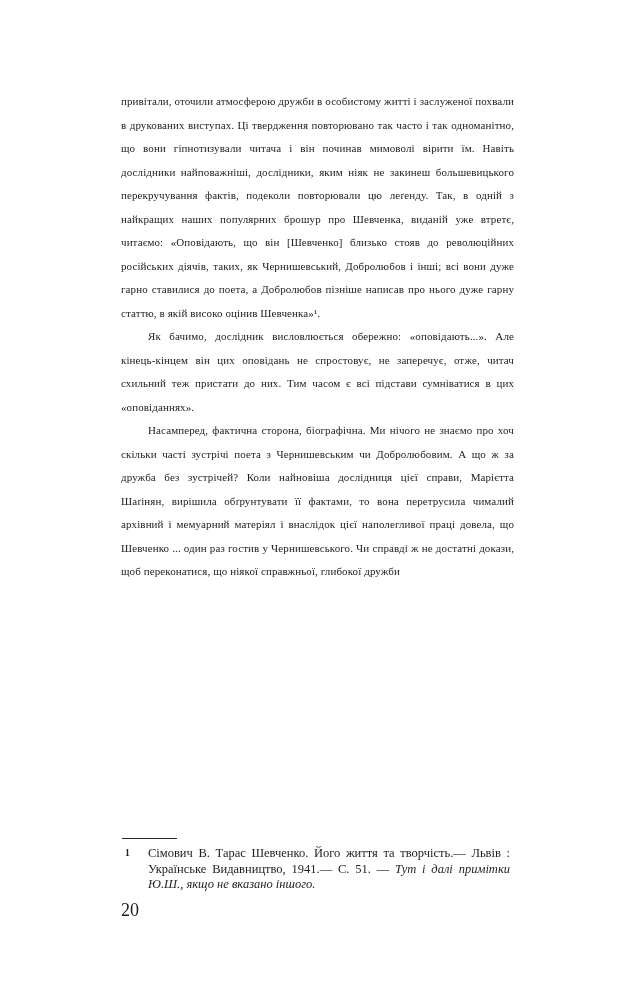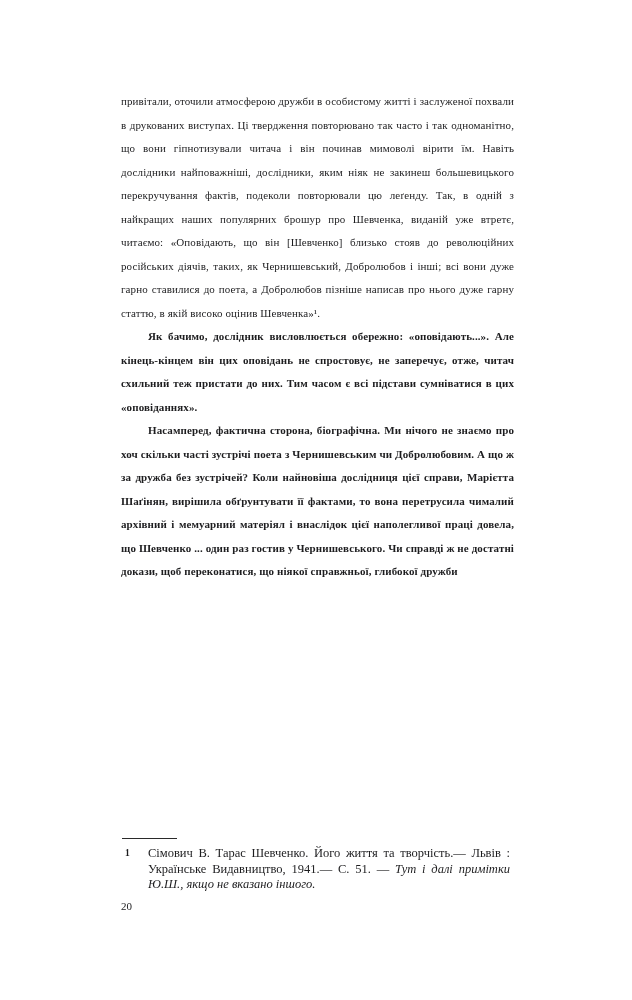--- a/index.html
+++ b/index.html
@@ -20,21 +20,21 @@
     position: absolute;
     left: 121px;
     top: 90px;
     width: 393px;
     font-size: 11px;
     line-height: 23.5px;
     text-align: justify;
     letter-spacing: 0.1px;
   }
   .para { margin: 0; }
-  .para.indent { text-indent: 27px; font-weight: bold; }
+  .para.indent { text-indent: 27px; }
   .footnote-rule {
     position: absolute;
     left: 122px;
     top: 838px;
     width: 55px;
     height: 1px;
     background: #2a2a2a;
   }
   .footnote {
     position: absolute;
@@ -52,21 +52,21 @@
     font-size: 9.5px;
     font-weight: 700;
     padding-left: 3px;
   }
   .fn-text { flex: 1; }
   .fn-text em { font-style: italic; }
   .page-number {
     position: absolute;
     left: 121px;
     top: 900px;
-    font-size: 11px;
+    font-size: 18px;
     color: #1d1d1f;
   }
 </style>
 </head>
 <body>
 
 <div class="page">
 
   <div class="text-block">
     <p class="para no-indent">привітали, оточили атмосферою дружби в особистому житті і заслуженої похвали в друкованих виступах. Ці твердження повторювано так часто і так одноманітно, що вони гіпнотизували читача і він починав мимоволі вірити їм. Навіть дослідники найповажніші, дослідники, яким ніяк не закинеш большевицького перекручування фактів, подеколи повторювали цю леґенду. Так, в одній з найкращих наших популярних брошур про Шевченка, виданій уже втретє, читаємо: «Оповідають, що він [Шевченко] близько стояв до революційних російських діячів, таких, як Чернишевський, Добролюбов і інші; всі вони дуже гарно ставилися до поета, а Добролюбов пізніше написав про нього дуже гарну статтю, в якій високо оцінив Шевченка»¹.</p>

